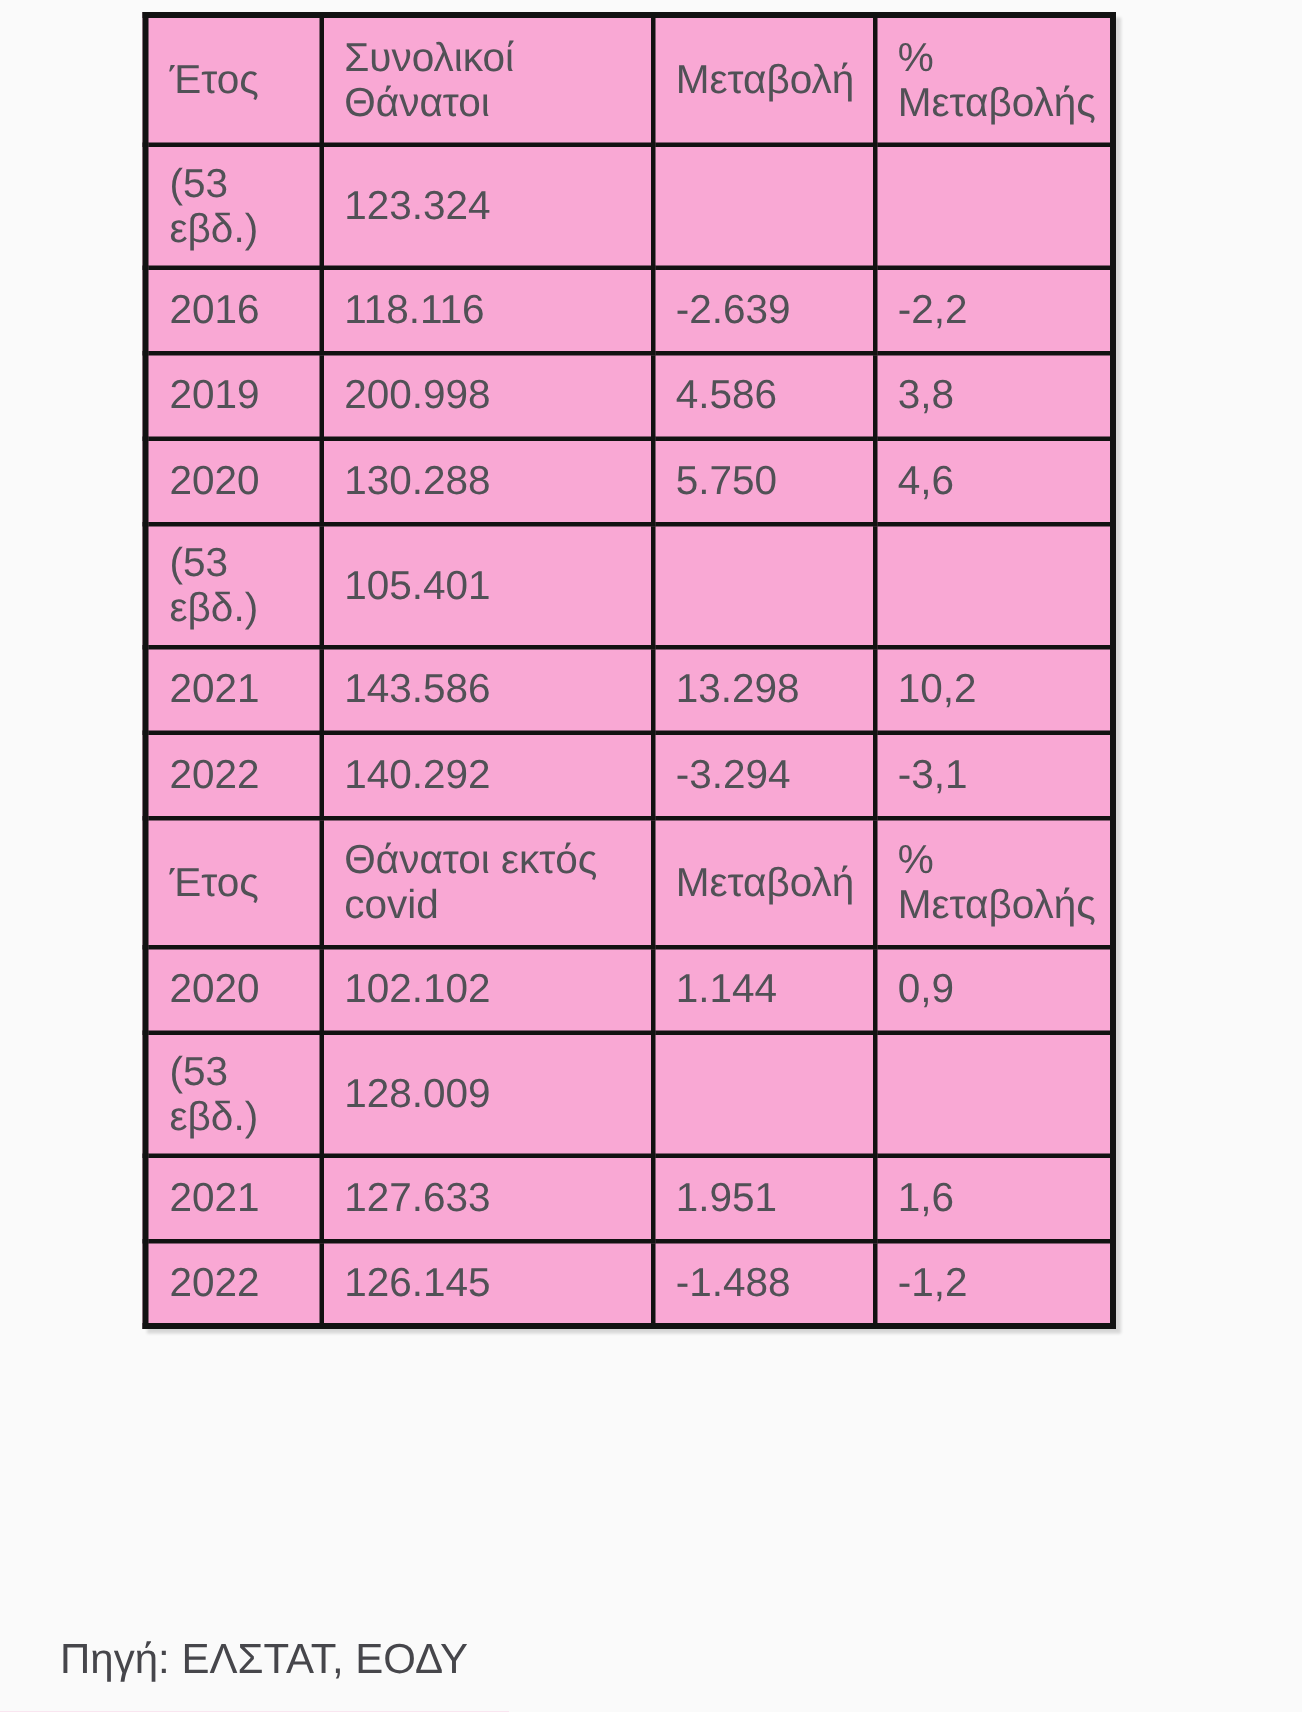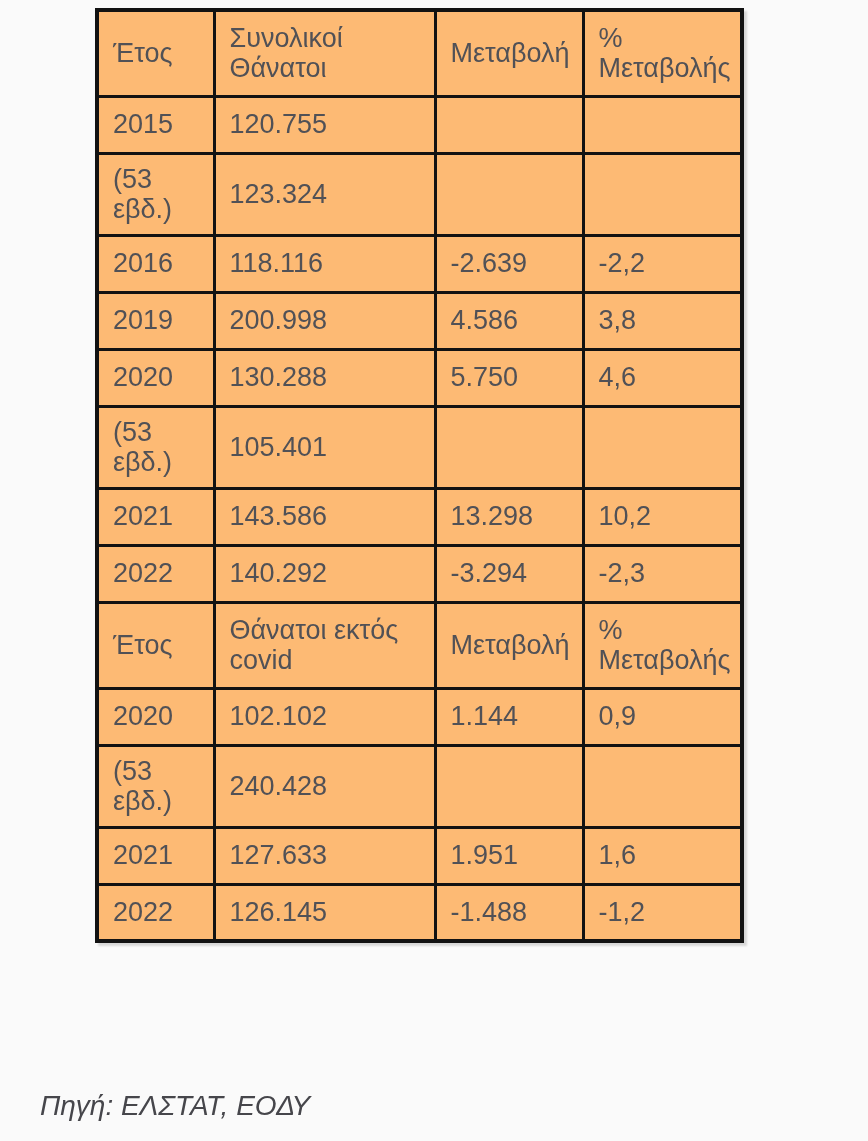--- a/index.html
+++ b/index.html
@@ -12,21 +12,21 @@
   }
   .table-wrap {
     position: absolute;
     left: 95px;
     top: 8px;
   }
   table.deaths-table {
     border-collapse: collapse;
     table-layout: fixed;
     width: 645px;
-    background: #fdba74;
+    background: #f9a8d4;
     border: 4px solid #121212;
     box-shadow: 3px 3px 2px rgba(0,0,0,0.14);
   }
   table.deaths-table td {
     border: 3px solid #121212;
     color: #515156;
     font-size: 27px;
     line-height: 1.12;
     padding: 4px 6px 4px 14px;
     vertical-align: middle;
@@ -38,21 +38,20 @@
   col.c-change { width: 148px; }
   col.c-pct    { width: 159px; }
   tr.row-header { height: 86px; }
   tr.row-normal { height: 57px; }
   tr.row-tall   { height: 82px; }
   .source-note {
     position: absolute;
     left: 40px;
     top: 1090px;
     font-size: 28px;
-    font-style: italic;
     color: #46464b;
   }
 </style>
 </head>
 <body>
 
 <div class="table-wrap">
   <table class="deaths-table">
     <colgroup>
       <col class="c-year">
@@ -60,26 +59,20 @@
         <col class="c-change">
         <col class="c-pct">
     </colgroup>
     <tbody>
 
       <tr class="row-header">
         <td>Έτος</td>
         <td>Συνολικοί Θάνατοι</td>
         <td>Μεταβολή</td>
         <td>% Μεταβολής</td>
-      </tr>
-      <tr class="row-normal">
-        <td>2015</td>
-        <td>120.755</td>
-        <td></td>
-        <td></td>
       </tr>
       <tr class="row-tall">
         <td>(53 εβδ.)</td>
         <td>123.324</td>
         <td></td>
         <td></td>
       </tr>
       <tr class="row-normal">
         <td>2016</td>
         <td>118.116</td>
@@ -107,38 +100,38 @@
       <tr class="row-normal">
         <td>2021</td>
         <td>143.586</td>
         <td>13.298</td>
         <td>10,2</td>
       </tr>
       <tr class="row-normal">
         <td>2022</td>
         <td>140.292</td>
         <td>-3.294</td>
-        <td>-2,3</td>
+        <td>-3,1</td>
       </tr>
 
       <tr class="row-header">
         <td>Έτος</td>
         <td>Θάνατοι εκτός covid</td>
         <td>Μεταβολή</td>
         <td>% Μεταβολής</td>
       </tr>
       <tr class="row-normal">
         <td>2020</td>
         <td>102.102</td>
         <td>1.144</td>
         <td>0,9</td>
       </tr>
       <tr class="row-tall">
         <td>(53 εβδ.)</td>
-        <td>240.428</td>
+        <td>128.009</td>
         <td></td>
         <td></td>
       </tr>
       <tr class="row-normal">
         <td>2021</td>
         <td>127.633</td>
         <td>1.951</td>
         <td>1,6</td>
       </tr>
       <tr class="row-normal">

